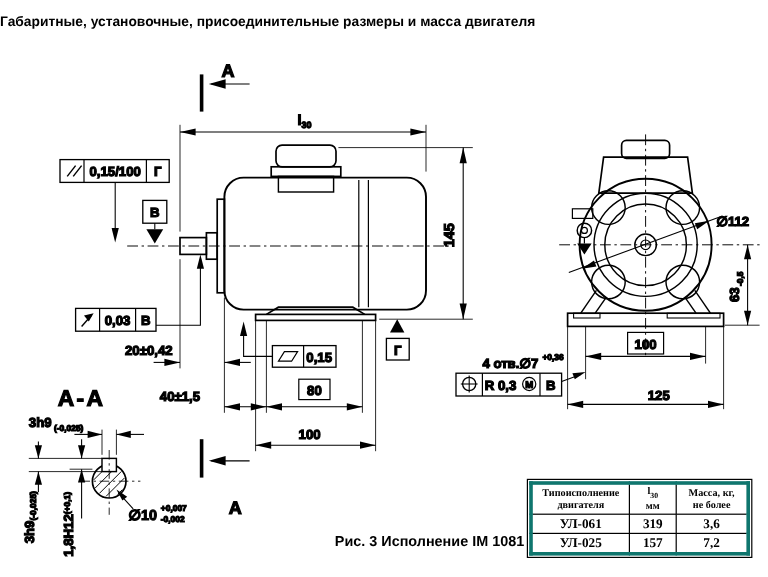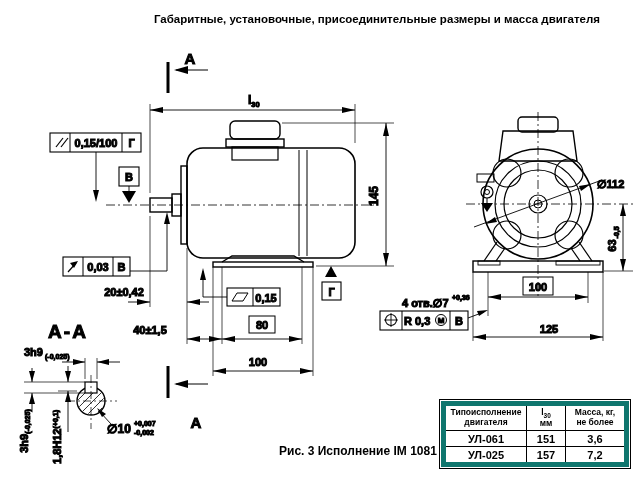--- a/index.html
+++ b/index.html
@@ -1,24 +1,24 @@
 <!DOCTYPE html>
 <html><head>
 <meta charset="utf-8">
 <style>
   html,body{margin:0;padding:0;background:#fff;}
   #canvas{position:relative;width:640px;height:481px;background:#ffffff;overflow:hidden;
           font-family:"Liberation Sans",sans-serif;color:#000;}
-  #title{position:absolute;top:13px;left:0;width:600px;text-align:right;
+  #title{position:absolute;top:13px;left:0;width:508px;text-align:left;
          font-size:11.5px;font-weight:bold;}
   #caption{position:absolute;top:444px;left:231px;font-size:12px;font-weight:bold;padding-left:48px;}
   #drawing{position:absolute;top:0;left:0;}
   .spec-table{position:absolute;top:401px;left:441px;border-collapse:collapse;
-              border:5px solid #0f766e;outline:1px solid #000;outline-offset:1px;
-              background:#fff;}
+              border:3px solid #0f766e;outline:1px solid #000;outline-offset:1px;
+              background:#fff;font-family:Liberation Serif, serif;}
   .spec-table th,.spec-table td{border:1px solid #000;padding:0 3px;text-align:center;
               vertical-align:middle;}
   .spec-table th{font-size:8.5px;font-weight:bold;line-height:1.15;height:24px;}
   .spec-table td{font-size:11px;font-weight:bold;height:15px;margin-top:34px;}
   .spec-table sub{font-size:6.5px;}
   svg text{fill:#000;font-family:"Liberation Sans",sans-serif;}
 </style>
 </head>
 <body>
 
@@ -289,21 +289,21 @@
         </th>
         <th style="width:52px">
           <span>Масса, кг,</span><br>
           <span>не более</span>
         </th>
       </tr>
     </thead>
     <tbody>
       <tr>
         <td>УЛ-061</td>
-        <td>151</td>
+        <td>319</td>
         <td>3,6</td>
       </tr>
       <tr>
         <td>УЛ-025</td>
         <td>157</td>
         <td>7,2</td>
       </tr>
     </tbody>
   </table>
 

